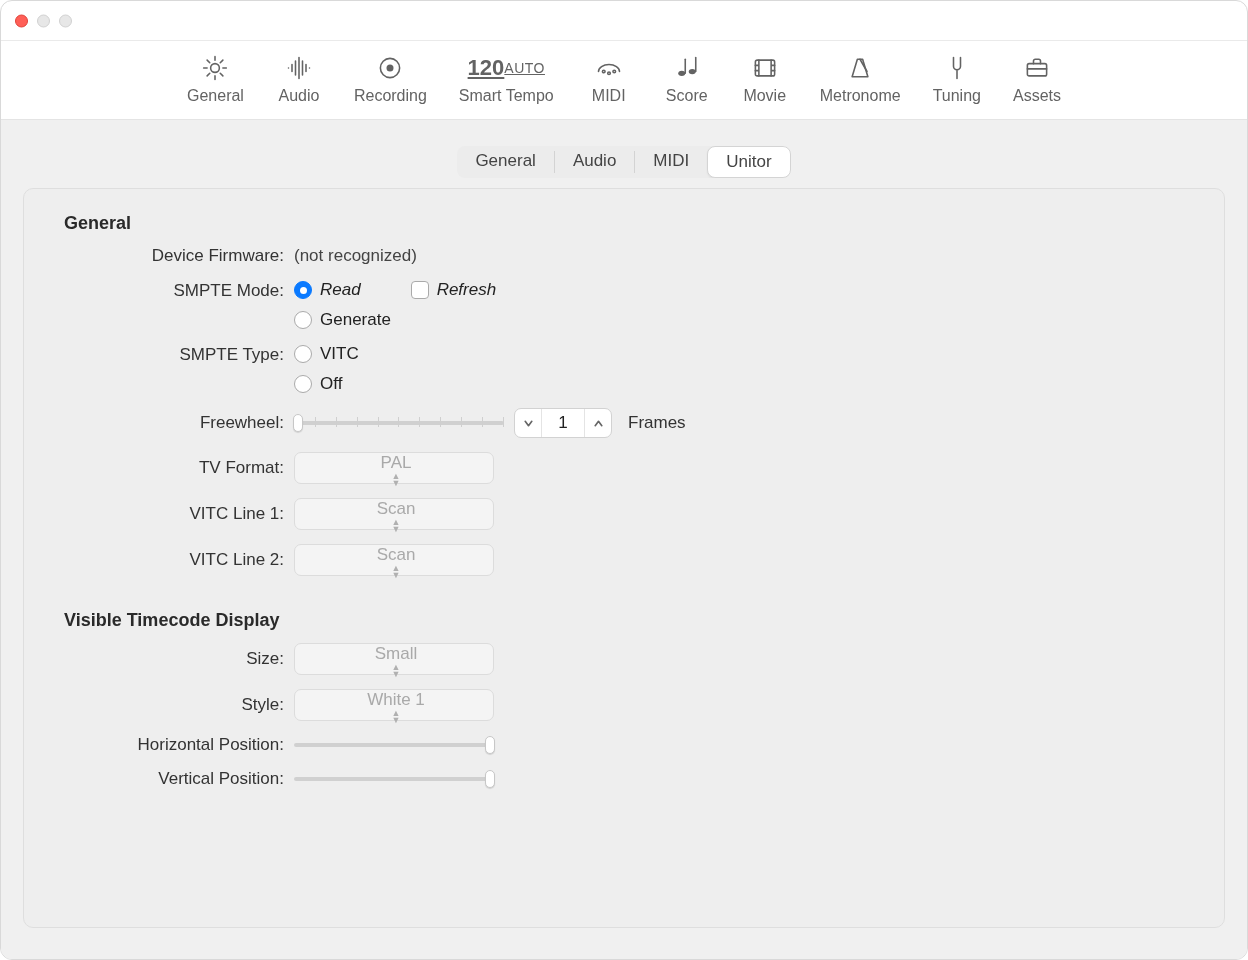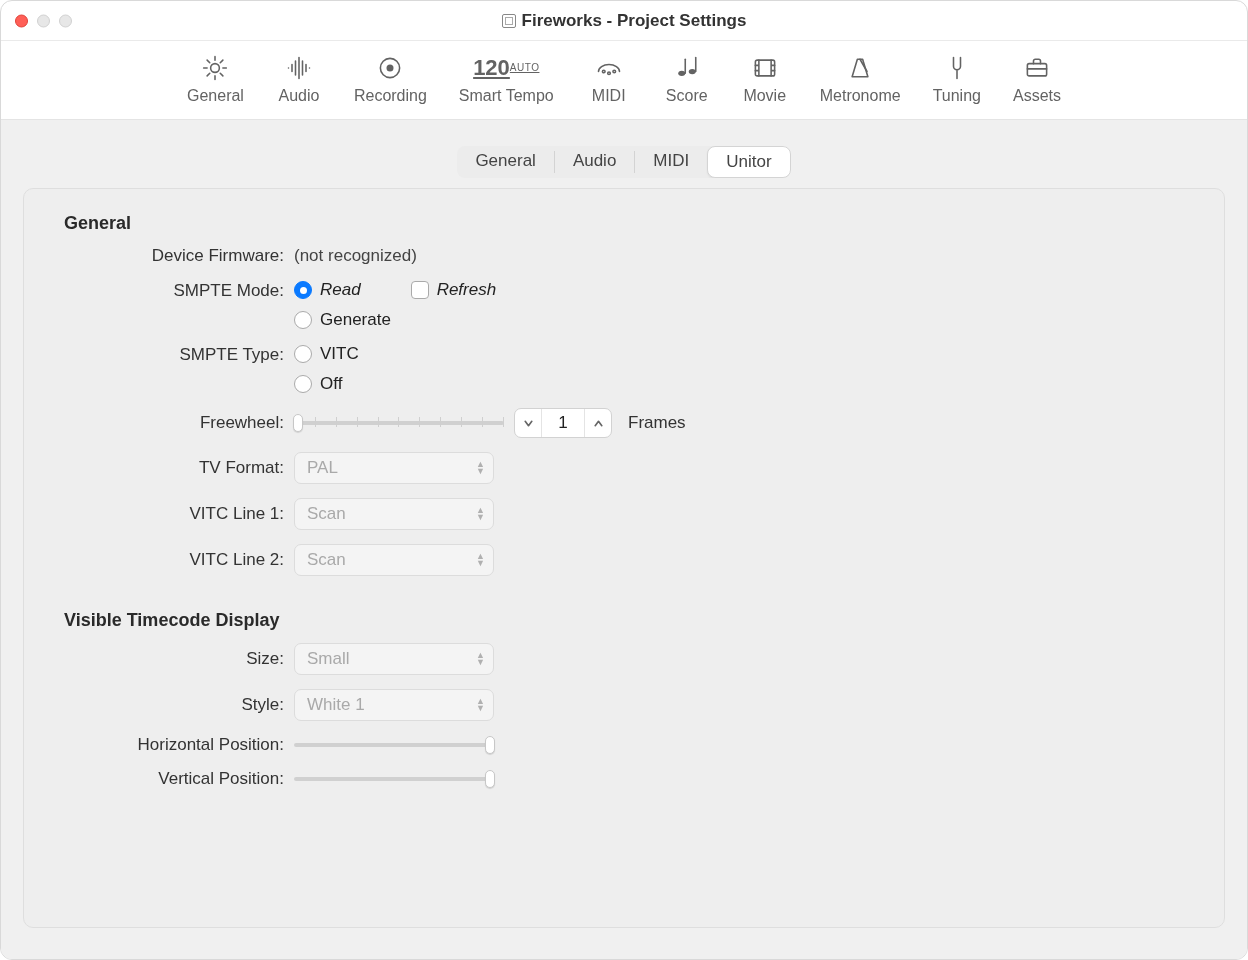--- a/index.html
+++ b/index.html
@@ -77,21 +77,21 @@
     display: flex; align-items: center; justify-content: center;
     margin-bottom: 4px;
     text-decoration: underline;
   }
   .tool-item .icon svg { width: 30px; height: 28px; }
   .tool-item .icon svg * { stroke: #636363; stroke-width: 1.8; fill: none; stroke-linecap: round; stroke-linejoin: round; }
   .tool-label { font-size: 16px; }
 
   .smart-tempo-icon { text-align: center; line-height: 1; }
   .smart-tempo-icon .big { font-size: 22px; font-weight: 600; color: #636363; }
-  .smart-tempo-icon .small { font-size: 10px; letter-spacing: 0.5px; color: #636363; }
+  .smart-tempo-icon .small { font-size: 14px; letter-spacing: 0.5px; color: #636363; }
 
   
   .content {
     flex: 1;
     background: #f0f0f0;
     padding: 14px 22px 24px;
     overflow: auto;
   }
   .panel {
     background: #eeeeee;
@@ -205,20 +205,21 @@
 
   
   .select {
     display:inline-flex; align-items:center; justify-content:space-between;
     width:200px; height:32px;
     border:1px solid #dcdcdc; border-radius:7px;
     background:#f4f4f4;
     padding: 0 8px 0 12px;
     color:#a9a9a9;
     font-size:17px;
+    flex-direction:column;
   }
   .select .caret {
     display:flex; flex-direction:column; gap:1px;
     color:#b0b0b0; font-size:9px; line-height:7px;
   }
 
   
   .slider-wide { width:200px; }
   .slider-wide .slider-thumb.right { left: 100%; }
 
@@ -229,24 +230,20 @@
 </head>
 <body>
 
 <div class="window">
 
   <div class="titlebar">
     <div class="traffic-lights">
       <div class="tl close"></div>
       <div class="tl min"></div>
       <div class="tl max"></div>
-    </div>
-    <div class="title-wrap">
-      <span class="title-proxy"></span>
-      <span>Fireworks - Project Settings</span>
     </div>
   </div>
 
   <div class="toolbar">
     <div class="tool-item">
       <div class="icon">
         <svg viewBox="0 0 32 32">
             <circle cx="16" cy="16" r="5"></circle>
             <path d="M16 3v4M16 25v4M3 16h4M25 16h4M7 7l3 3M22 22l3 3M25 7l-3 3M10 22l-3 3"></path>
           </svg>

